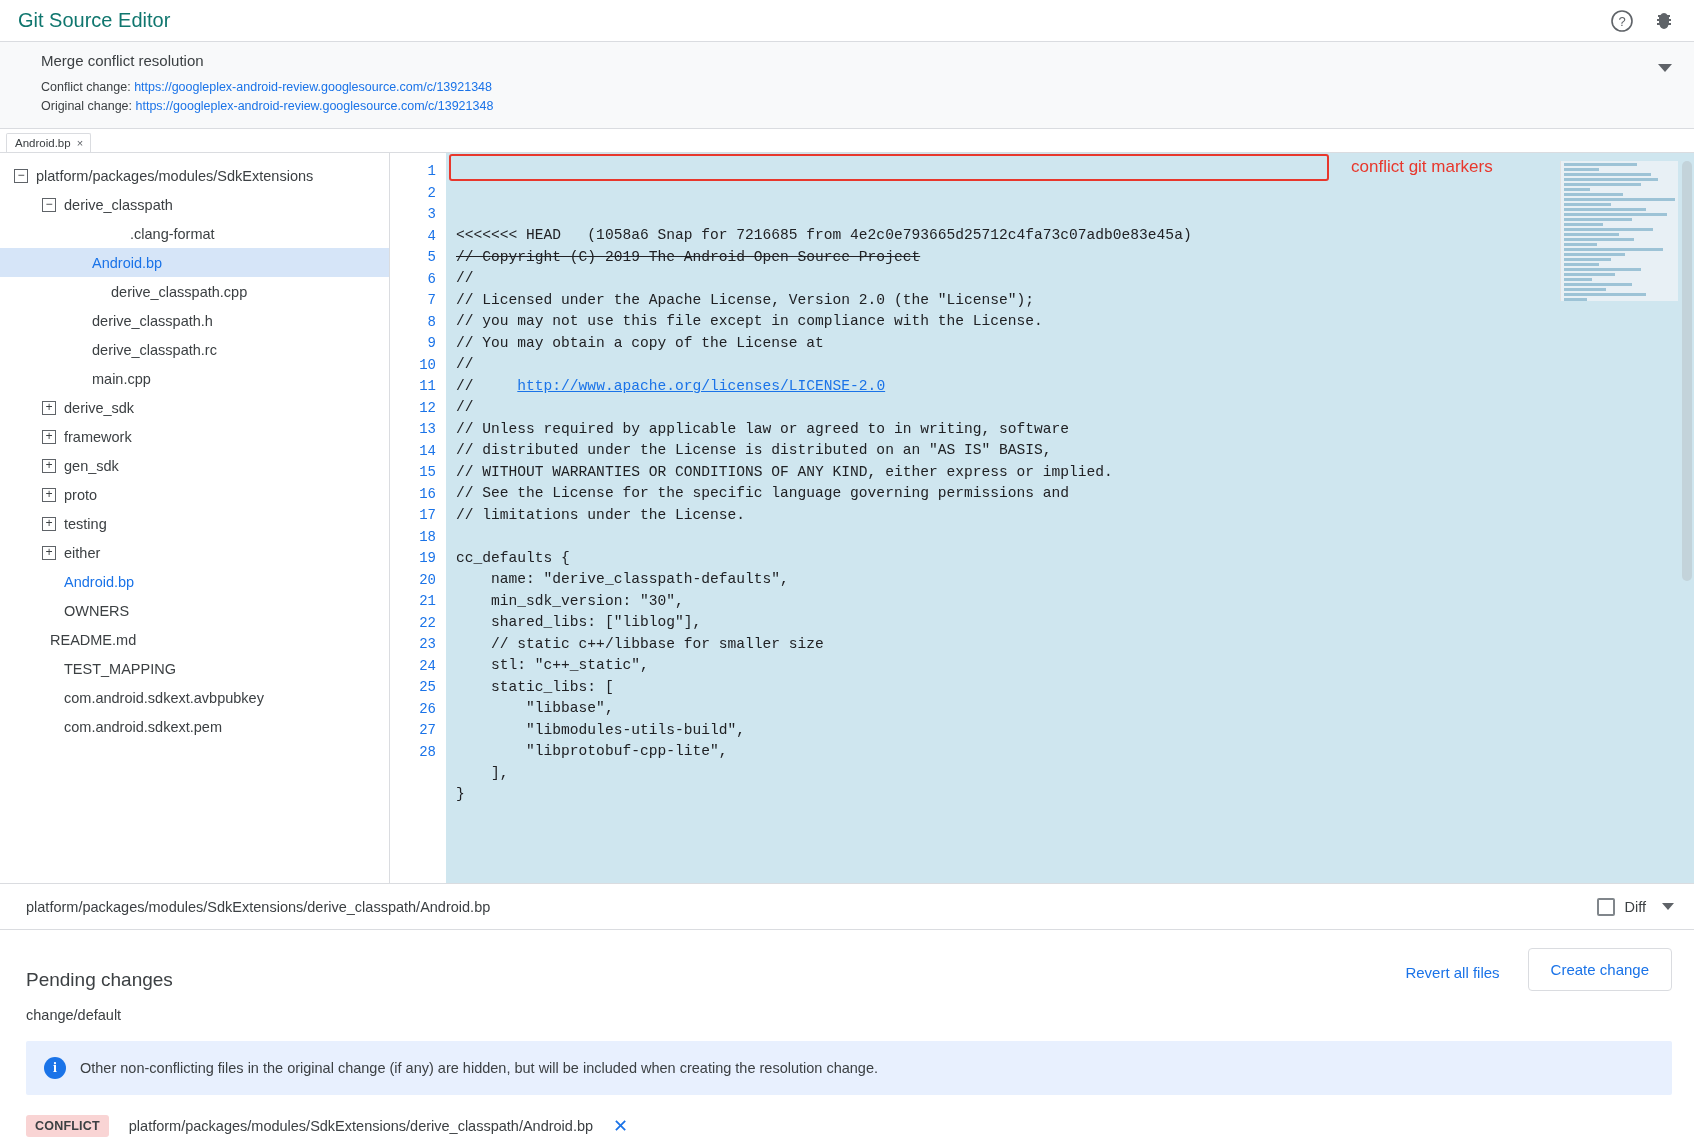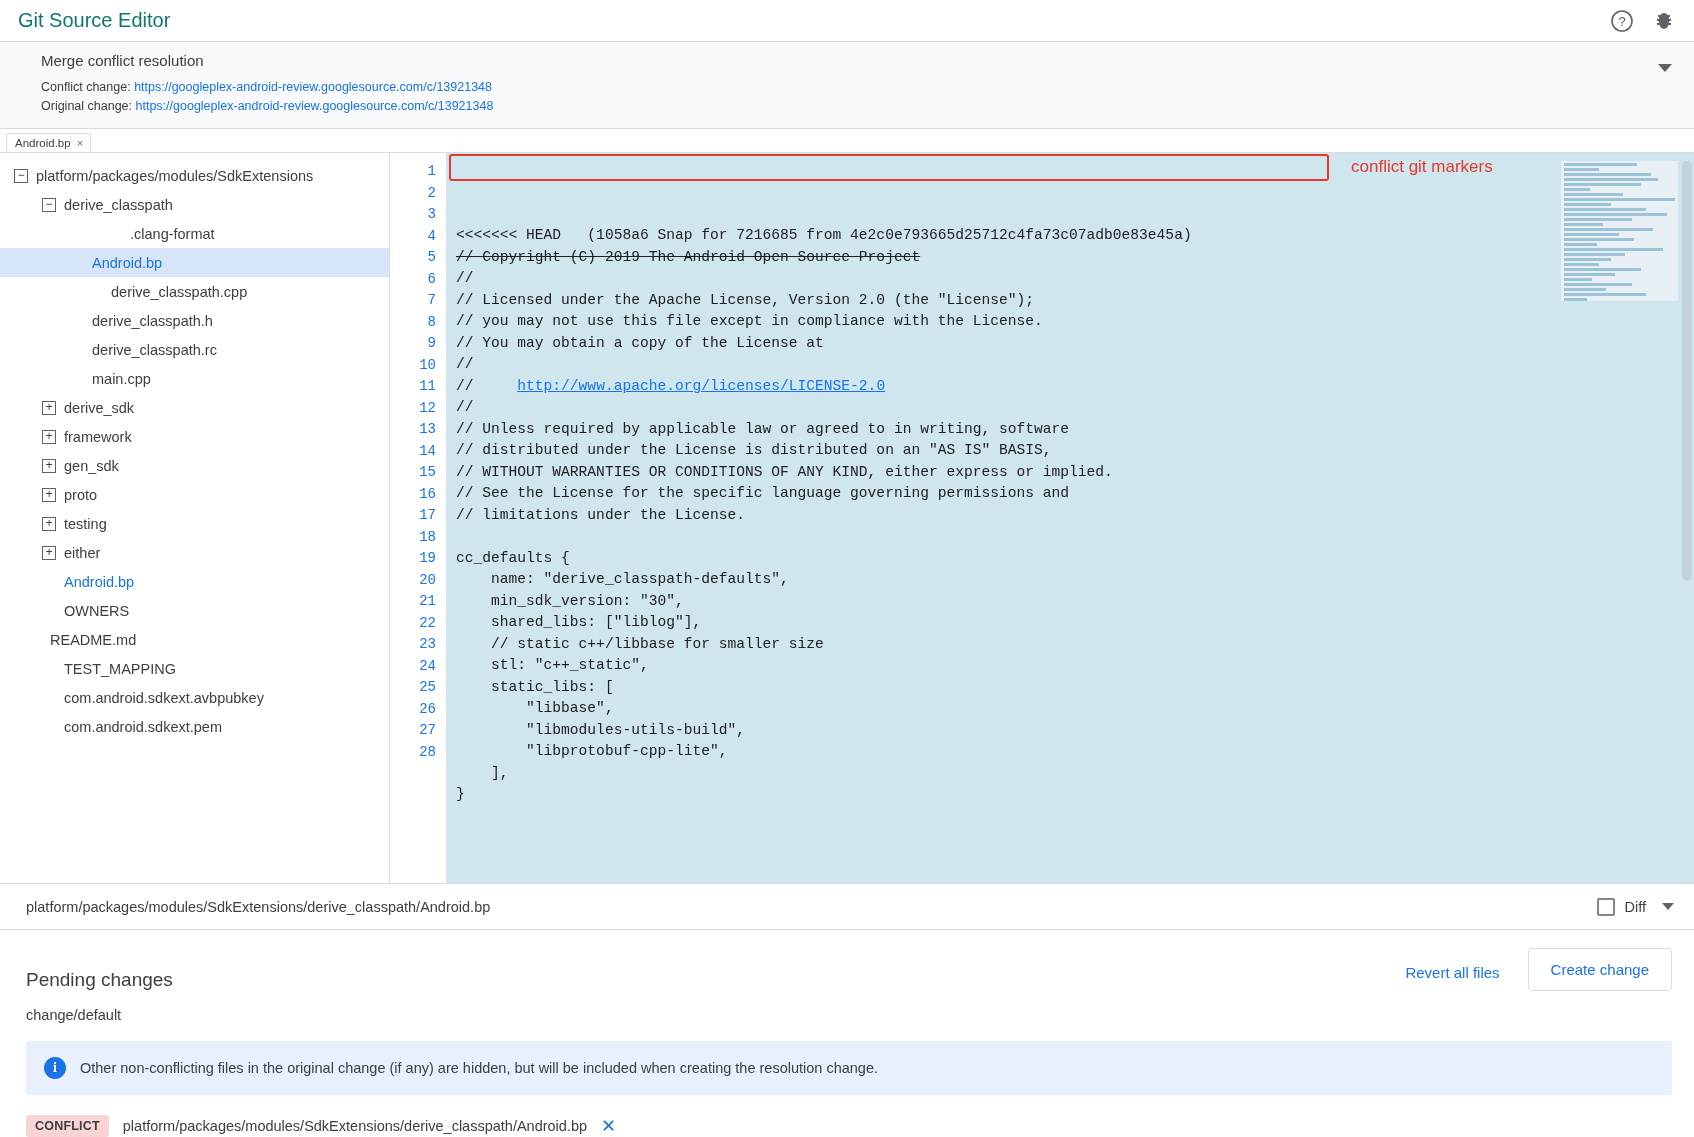--- a/index.html
+++ b/index.html
@@ -232,21 +232,21 @@
   }
   .info-icon {
     width: 22px; height: 22px; border-radius: 50%;
     background: #1a73e8; color: #fff;
     display: inline-flex; align-items: center; justify-content: center;
     font-size: 14px; font-weight: bold; font-family: "Liberation Serif", serif;
     flex: 0 0 22px;
   }
 
   .conflict-row {
-    display: flex; align-items: center; gap: 14px;
+    display: flex; align-items: center; gap: 20px;
     padding: 20px 0 0 0;
     font-size: 14.5px; color: #3c4043;
   }
   .badge-conflict {
     background: #f9d4d4; color: #3c4043;
     font-size: 12.5px; font-weight: bold;
     padding: 4px 9px; border-radius: 3px;
     letter-spacing: .2px;
   }
   .x-icon { color: #1a73e8; font-size: 18px; cursor: pointer; line-height: 1; }

